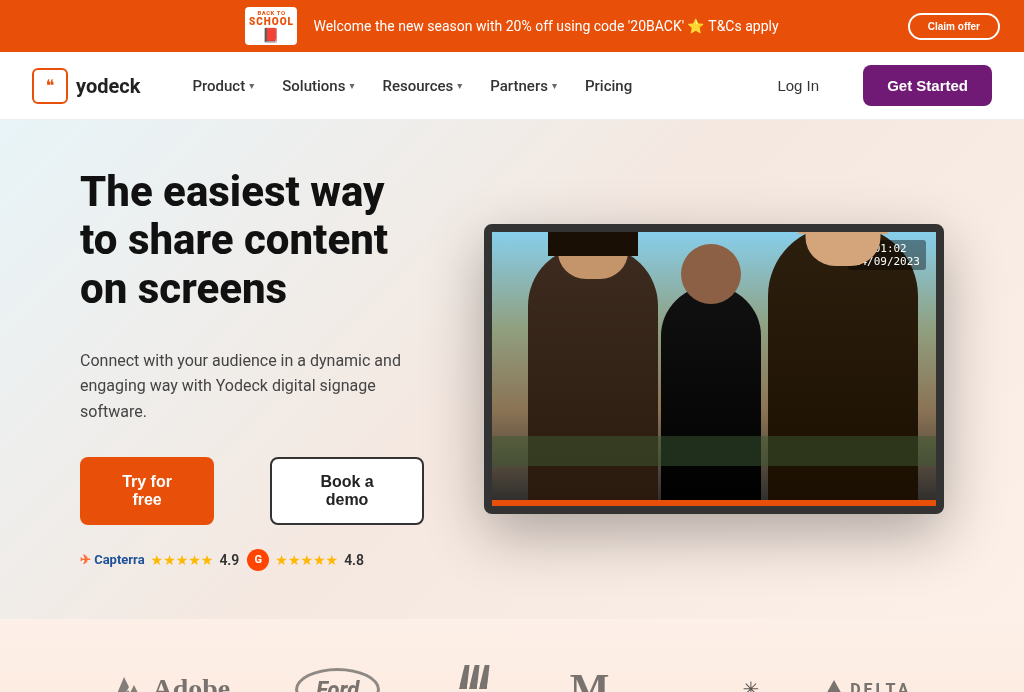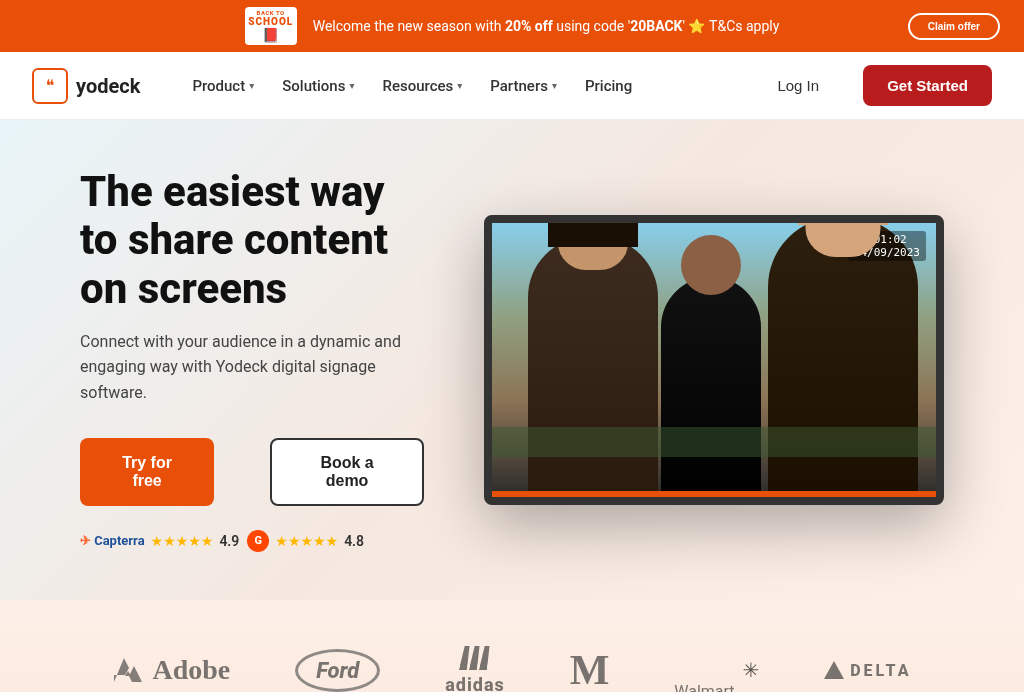--- a/index.html
+++ b/index.html
@@ -26,21 +26,21 @@
       align-items: center;
       justify-content: center;
       width: 52px;
       height: 38px;
       flex-shrink: 0;
     }
     .banner-logo .back-to { font-size: 6px; color: #E8500A; font-weight: 700; letter-spacing: 0.5px; }
     .banner-logo .school { font-size: 10px; color: #E8500A; font-weight: 900; letter-spacing: 1px; }
     .banner-logo .book-icon { font-size: 14px; }
     .banner-text { font-size: 14px; }
-    .banner-text strong { font-weight: 700; }
+    .banner-text strong { font-weight: 400; }
     .claim-offer-btn {
       background: transparent;
       border: 2px solid white;
       color: white;
       padding: 6px 18px;
       border-radius: 20px;
       font-size: 10px;
       font-weight: 600;
       cursor: pointer;
       position: absolute;
@@ -107,21 +107,21 @@
       font-size: 15px;
       color: #333;
       font-weight: 500;
       cursor: pointer;
       padding: 8px 16px;
       border-radius: 6px;
       border: none;
       background: none;
     }
     .get-started-btn {
-      background: #b91c1c;
+      background: #701a75;
       color: white;
       border: none;
       padding: 12px 24px;
       border-radius: 8px;
       font-size: 15px;
       font-weight: 600;
       cursor: pointer;
     }
 
     
@@ -135,21 +135,21 @@
     }
     .hero-left {
       flex: 1;
       max-width: 440px;
     }
     .hero-title {
       font-size: 42px;
       font-weight: 800;
       color: #111;
       line-height: 1.15;
-      margin-bottom: 16px;
+      margin-bottom: 35px;
     }
     .hero-subtitle {
       font-size: 16px;
       color: #444;
       line-height: 1.6;
       margin-bottom: 32px;
     }
     .hero-buttons {
       display: flex;
       gap: 16px;

